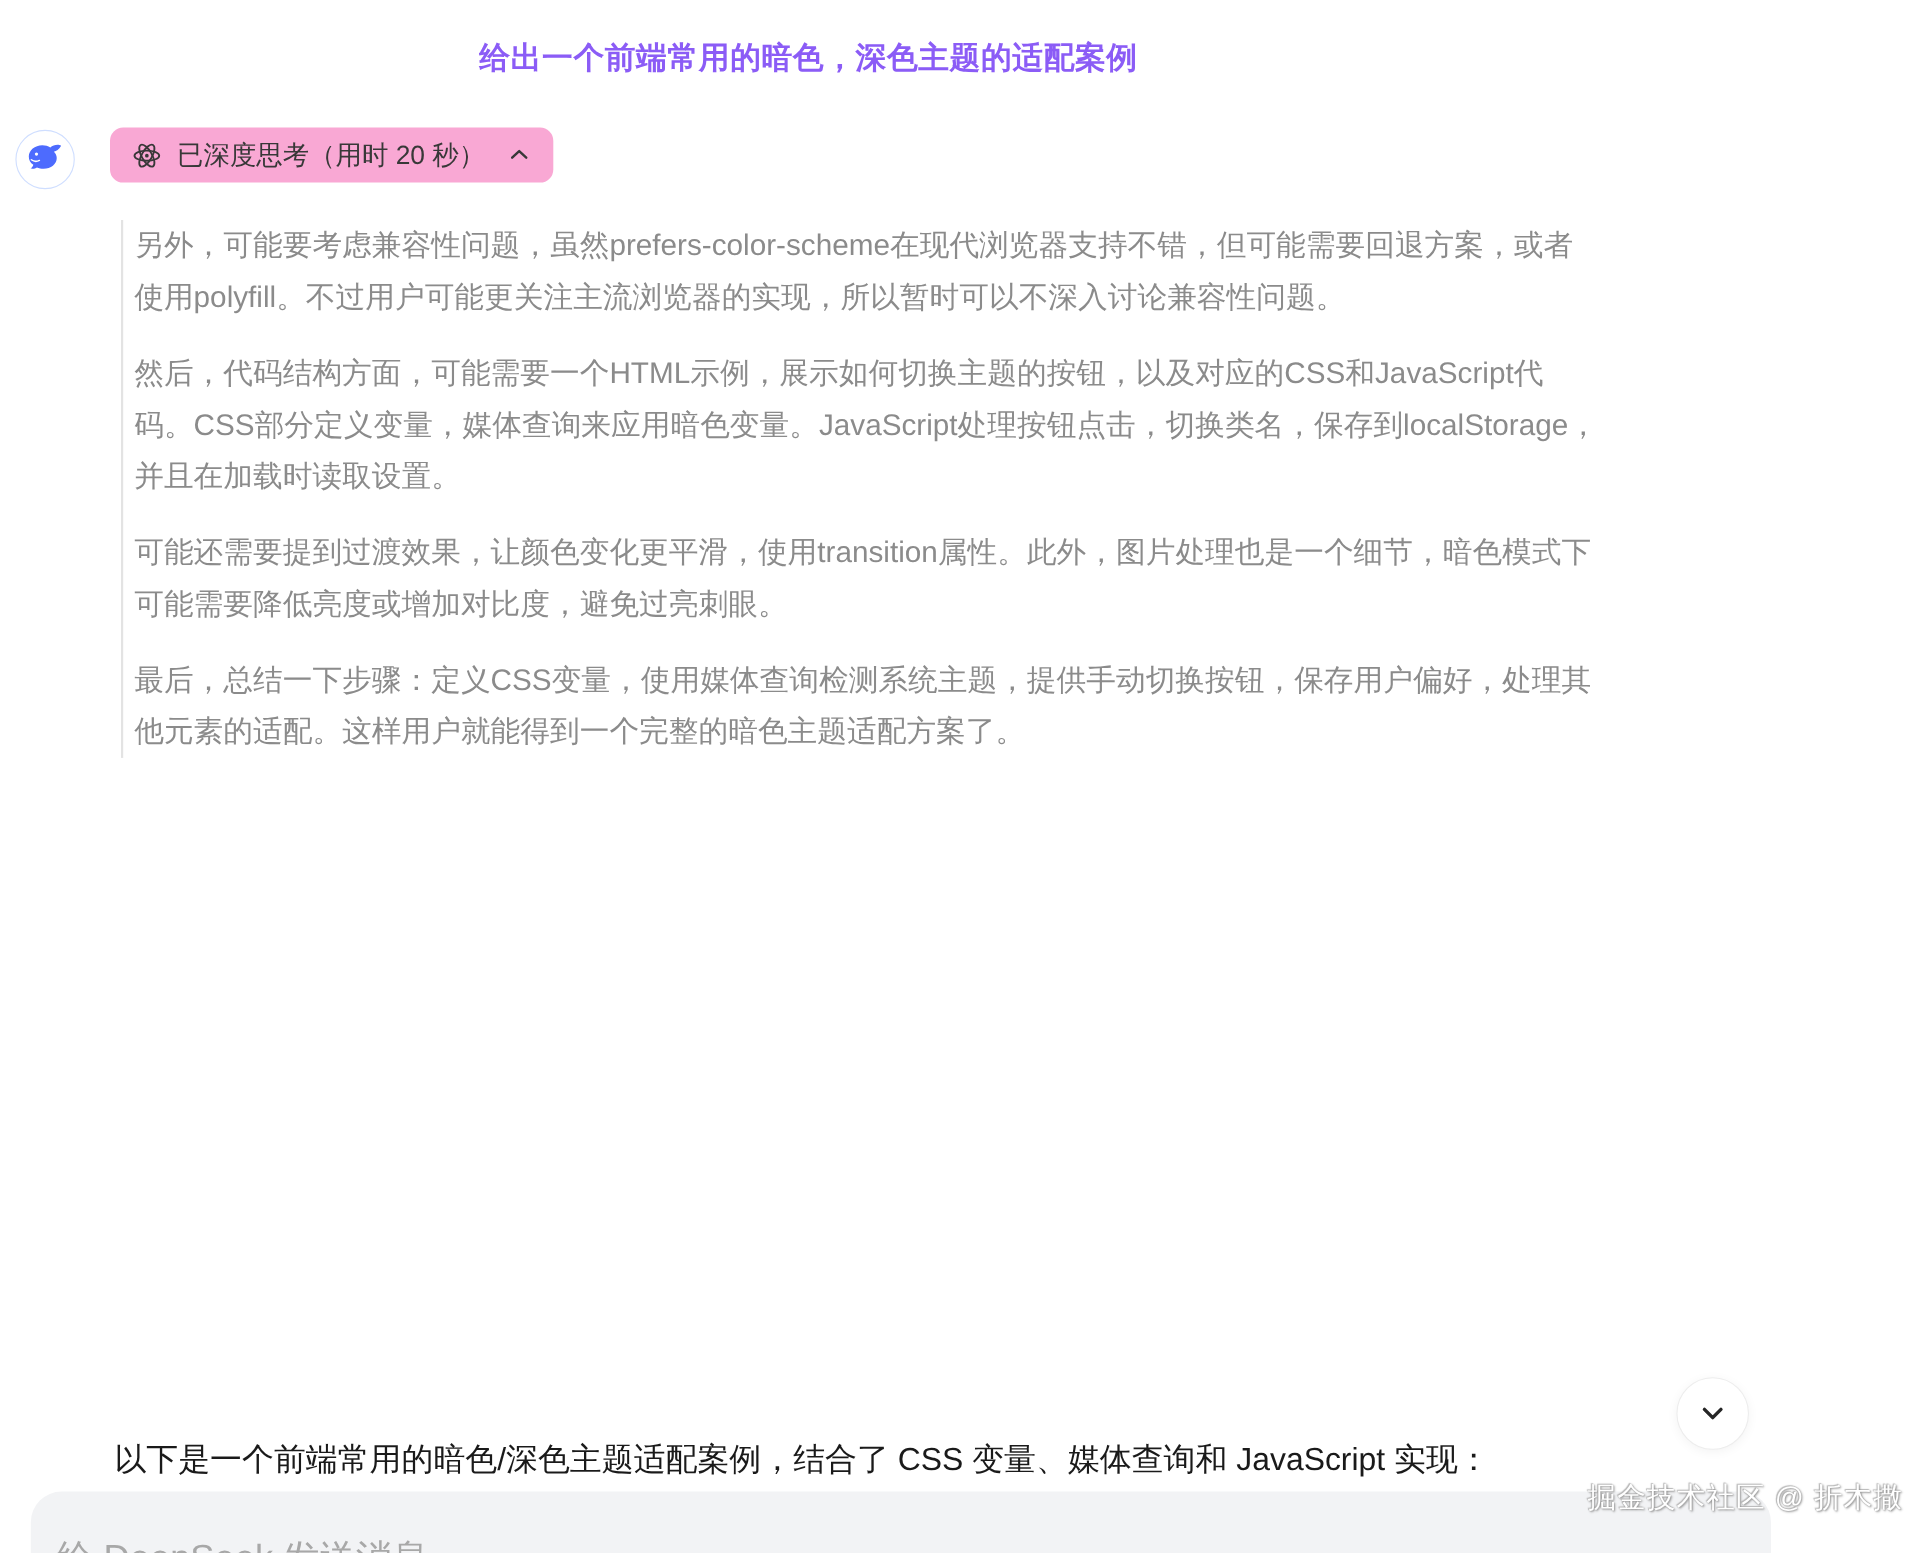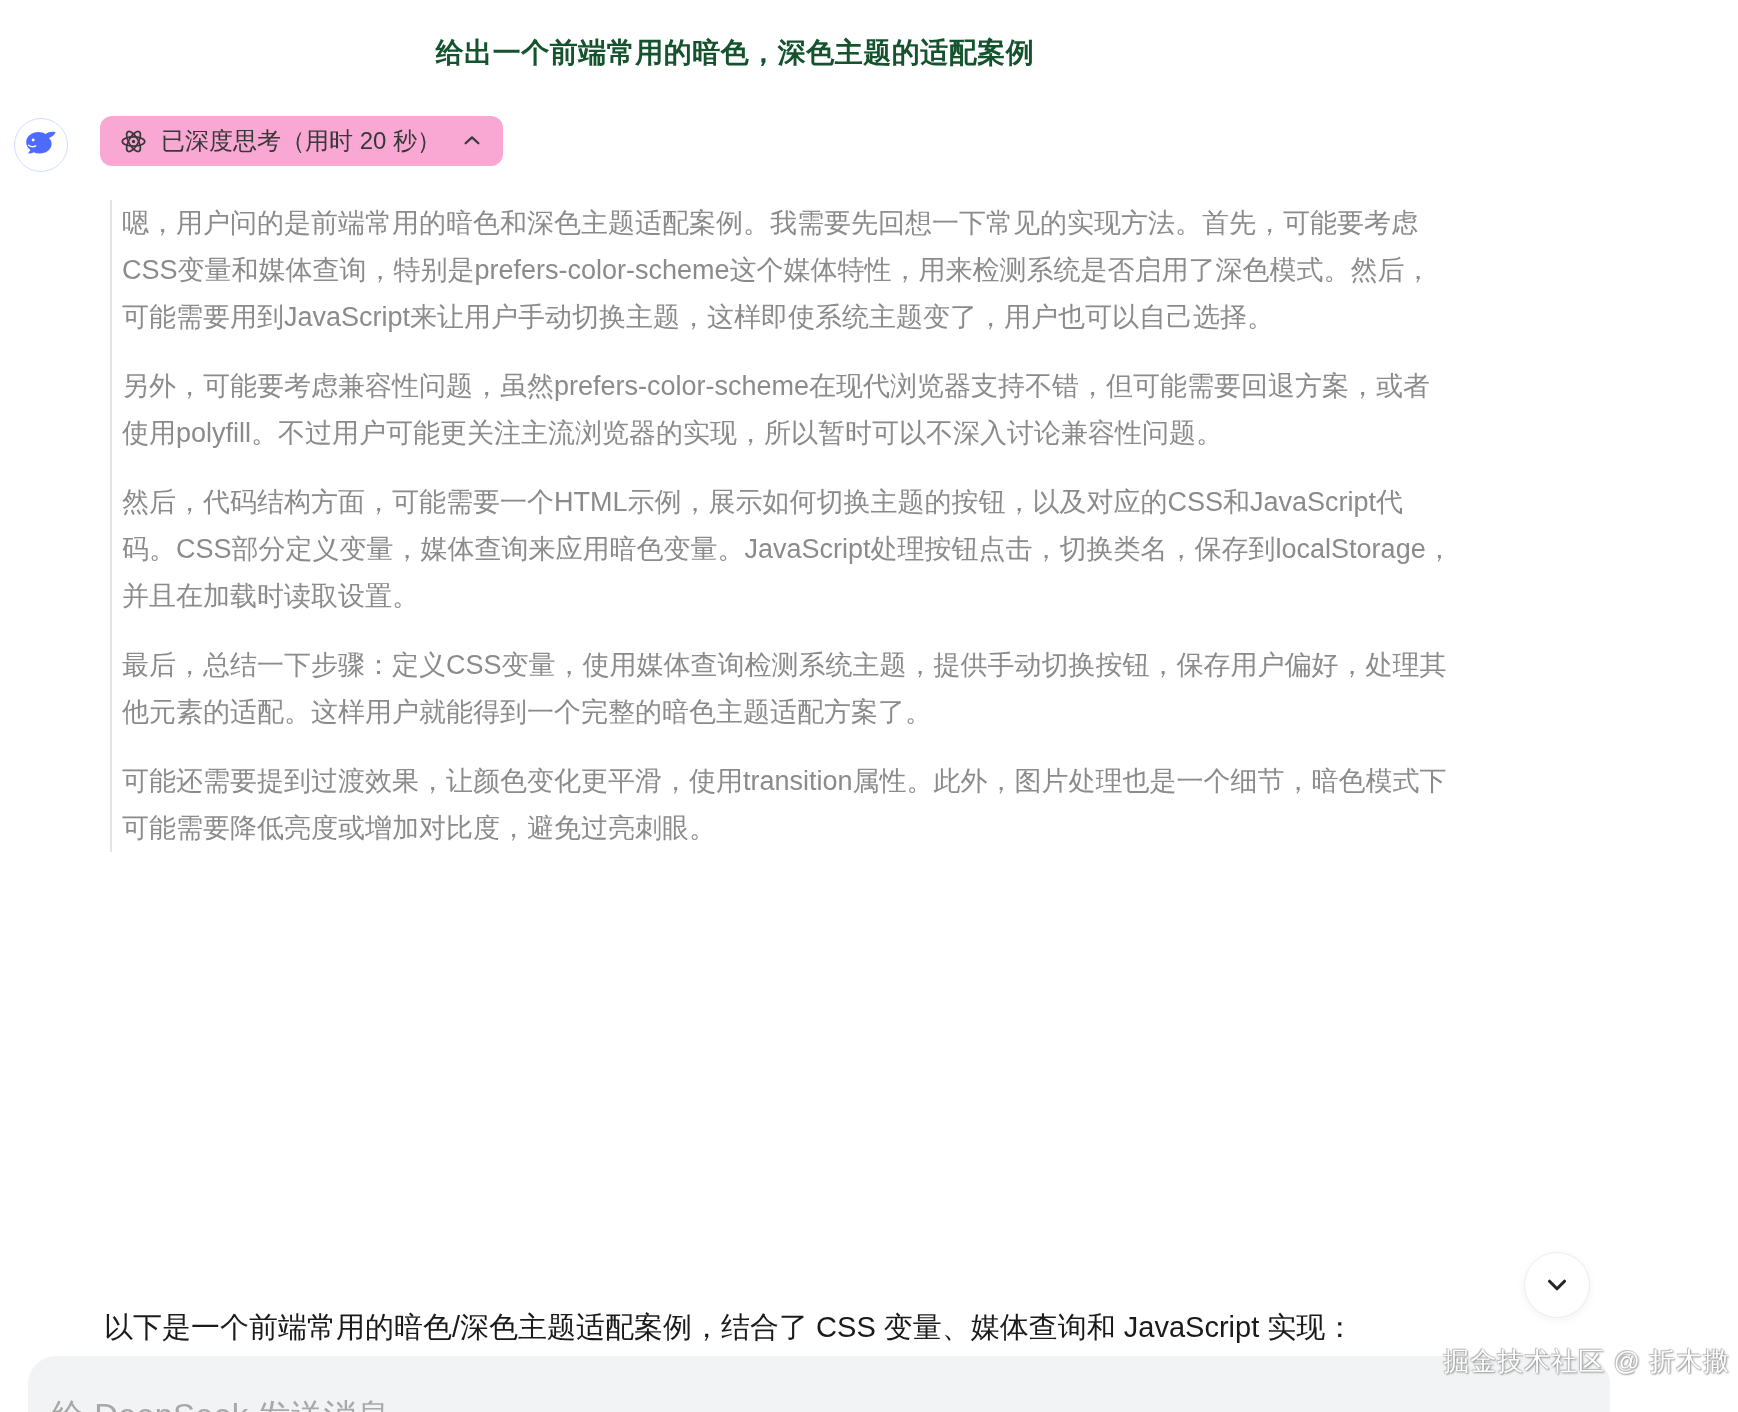--- a/index.html
+++ b/index.html
@@ -12,21 +12,21 @@
     overflow:hidden;
   }
 
   
   .user-title{
     width:1470px;
     padding-top:34px;
     text-align:center;
     font-size:28px;
     font-weight:700;
-    color:#14532d;
+    color:#8b5cf6;
     letter-spacing:.5px;
   }
 
   
   .assistant-row{ position:relative; margin-top:44px; }
   .avatar{
     position:absolute; left:14px; top:2px;
     width:54px; height:54px; border-radius:50%;
     border:1.5px solid #cfdeff; background:#fff;
     display:flex; align-items:center; justify-content:center;
@@ -119,25 +119,24 @@
       </span>
       <span>已深度思考（用时 20 秒）</span>
       <span class="chev">
         <svg width="22" height="22" viewBox="0 0 24 24">
           <path d="M5 14.5l7-6.5 7 6.5" stroke="#383838" stroke-width="2.4" fill="none" stroke-linecap="round" stroke-linejoin="round"></path>
         </svg>
       </span>
     </button>
 
     <div class="think-block">
-      <p>嗯，用户问的是前端常用的暗色和深色主题适配案例。我需要先回想一下常见的实现方法。首先，可能要考虑CSS变量和媒体查询，特别是prefers-color-scheme这个媒体特性，用来检测系统是否启用了深色模式。然后，可能需要用到JavaScript来让用户手动切换主题，这样即使系统主题变了，用户也可以自己选择。</p>
       <p>另外，可能要考虑兼容性问题，虽然prefers-color-scheme在现代浏览器支持不错，但可能需要回退方案，或者使用polyfill。不过用户可能更关注主流浏览器的实现，所以暂时可以不深入讨论兼容性问题。</p>
       <p>然后，代码结构方面，可能需要一个HTML示例，展示如何切换主题的按钮，以及对应的CSS和JavaScript代码。CSS部分定义变量，媒体查询来应用暗色变量。JavaScript处理按钮点击，切换类名，保存到localStorage，并且在加载时读取设置。</p>
+      <p>可能还需要提到过渡效果，让颜色变化更平滑，使用transition属性。此外，图片处理也是一个细节，暗色模式下可能需要降低亮度或增加对比度，避免过亮刺眼。</p>
       <p>最后，总结一下步骤：定义CSS变量，使用媒体查询检测系统主题，提供手动切换按钮，保存用户偏好，处理其他元素的适配。这样用户就能得到一个完整的暗色主题适配方案了。</p>
-      <p>可能还需要提到过渡效果，让颜色变化更平滑，使用transition属性。此外，图片处理也是一个细节，暗色模式下可能需要降低亮度或增加对比度，避免过亮刺眼。</p>
     </div>
 
   </div>
 </div>
 
 <button class="scroll-down-btn">
   <span style="display:flex;">
     <svg width="30" height="30" viewBox="0 0 24 24">
       <path d="M6 9l6 6 6-6" stroke="#262626" stroke-width="2.5" fill="none" stroke-linecap="round" stroke-linejoin="round"></path>
     </svg>

